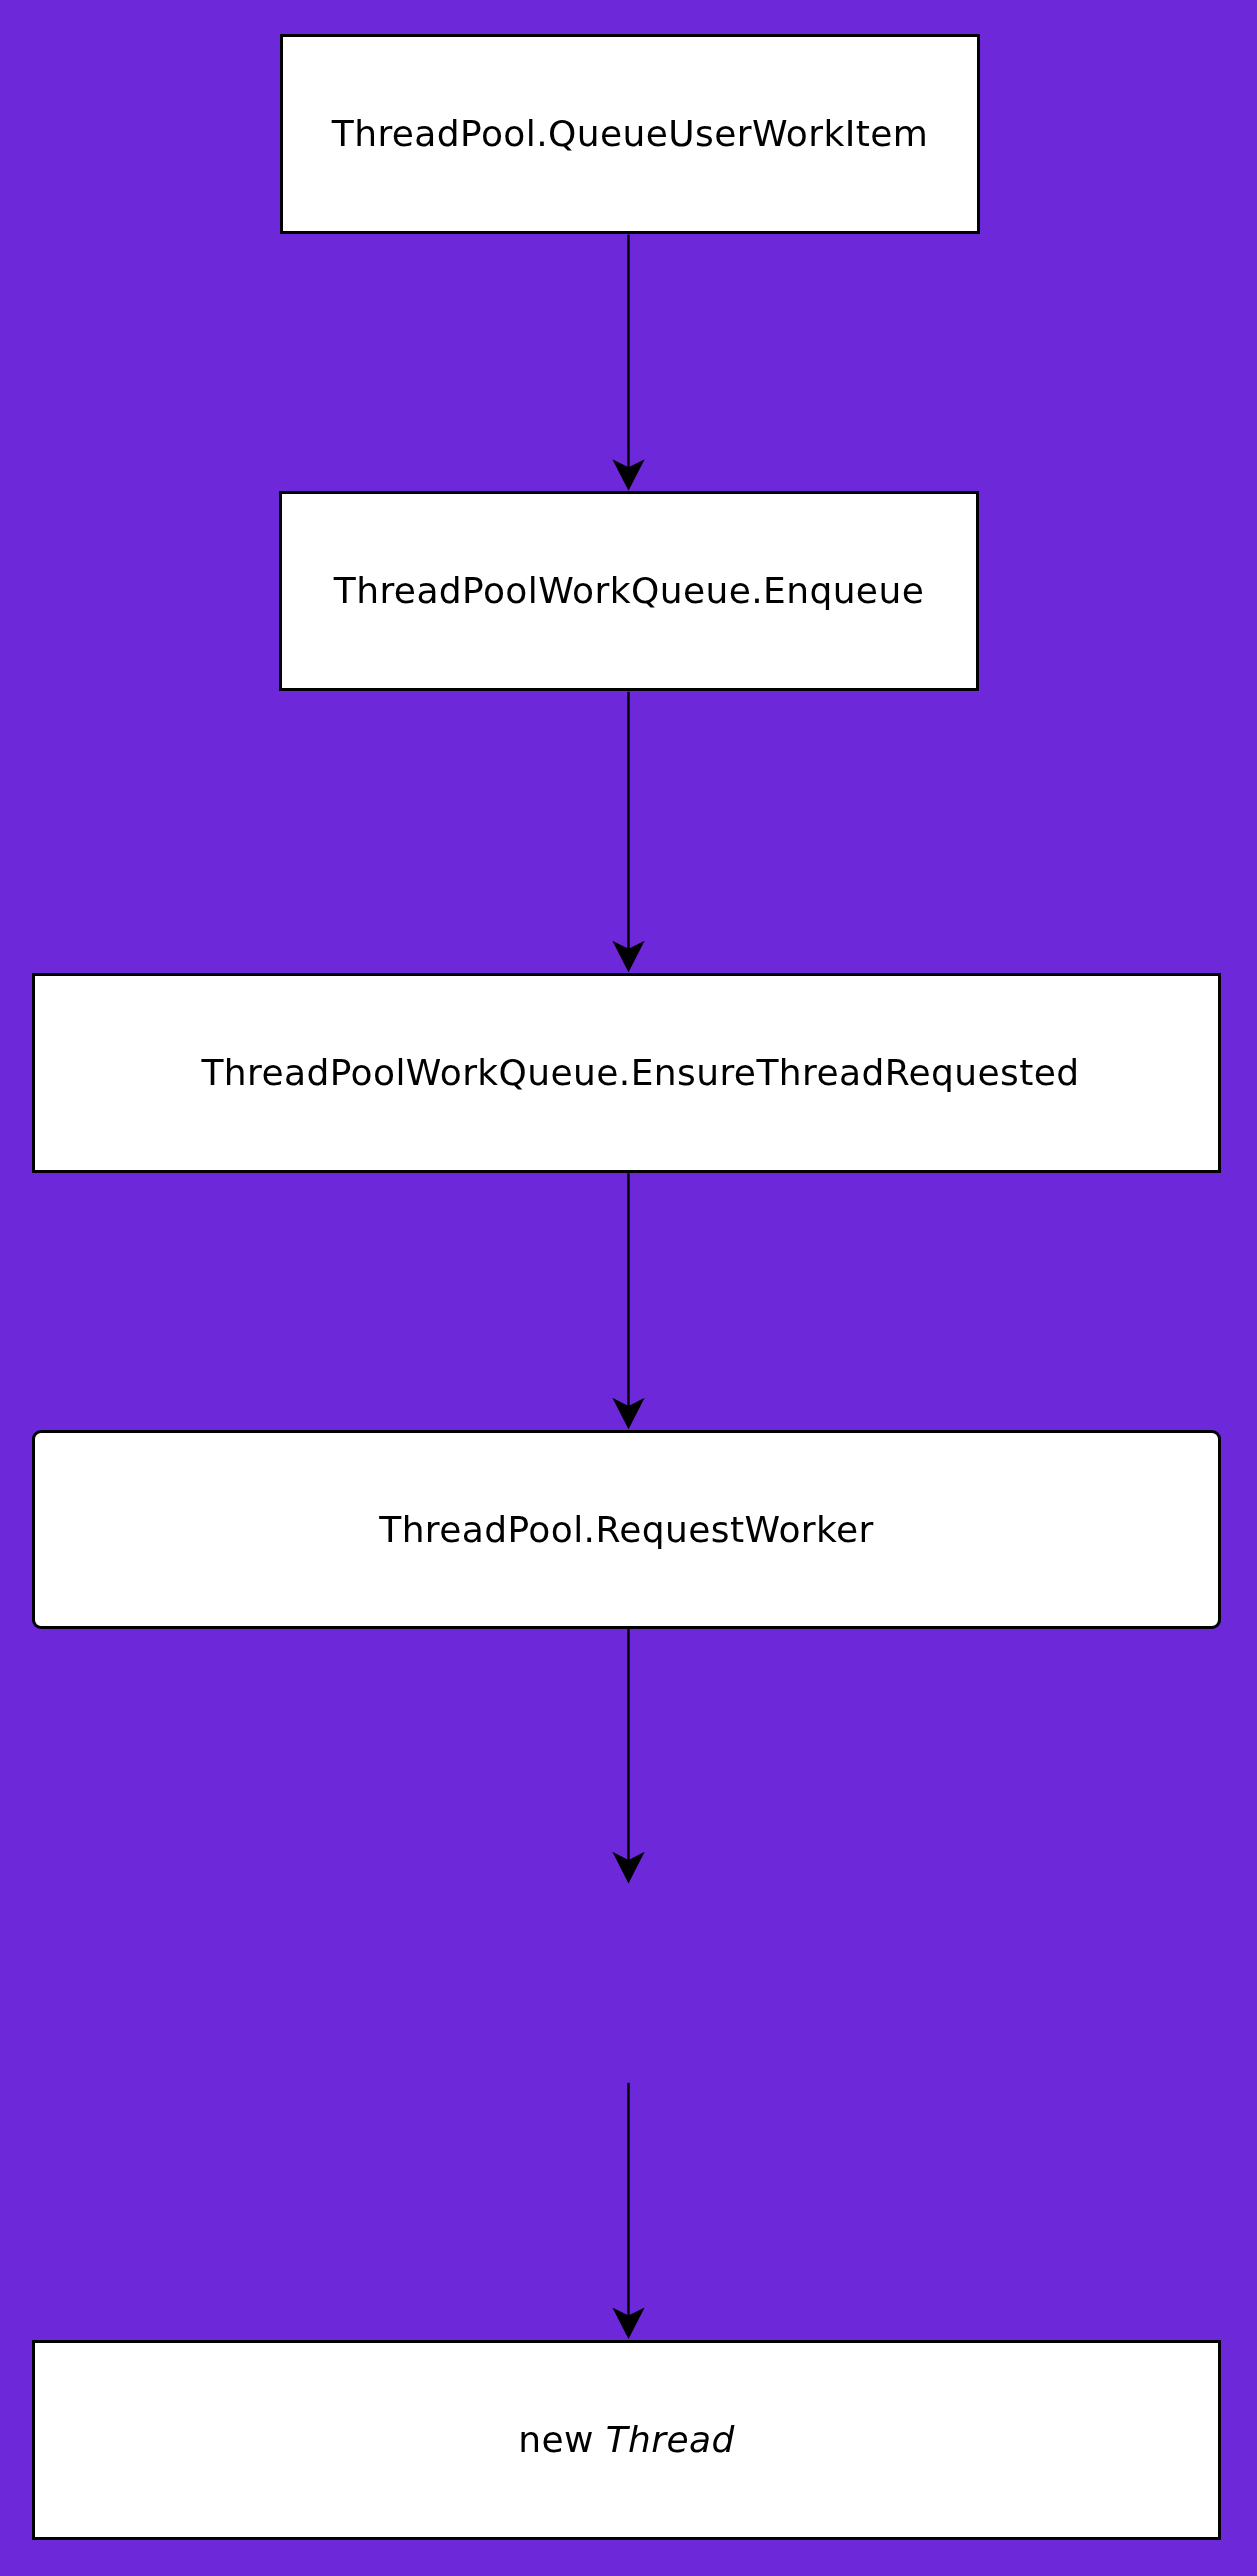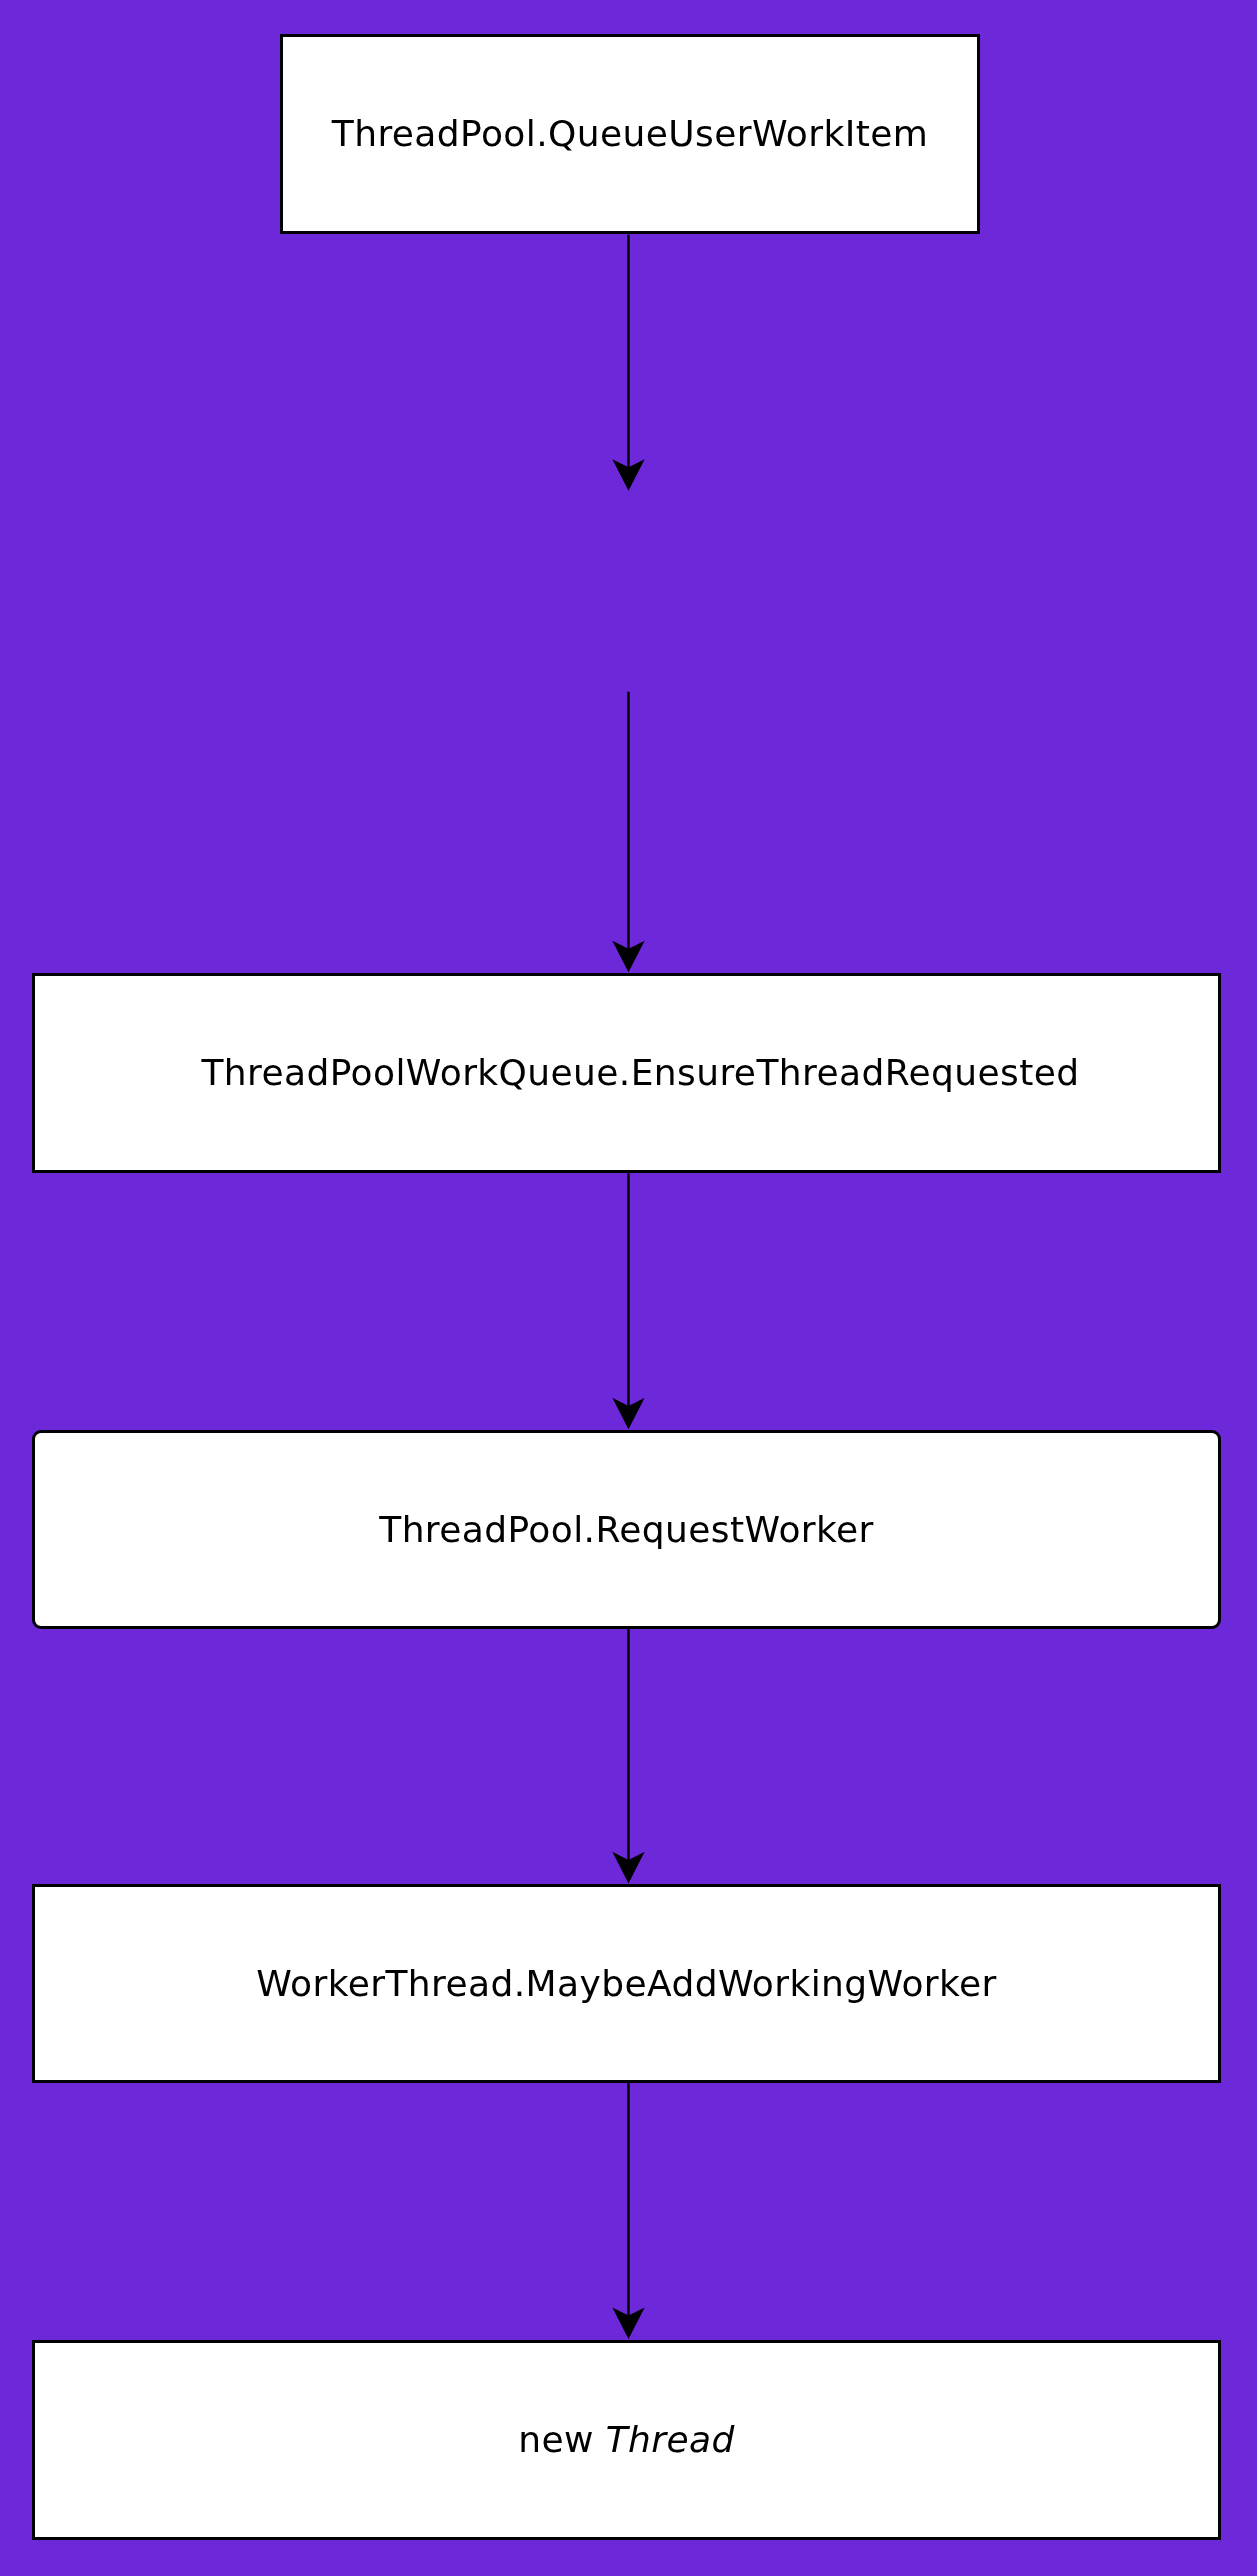--- a/index.html
+++ b/index.html
@@ -82,31 +82,31 @@
     <g>
       <line x1="778" y1="2578" x2="778" y2="2868"></line>
       <polygon points="778,2895 758,2856 778,2866 798,2856"></polygon>
     </g>
   </svg>
 
   <div class="node" id="node-1">
     <span class="label">ThreadPool.QueueUserWorkItem</span>
   </div>
 
+  <div class="node" id="node-2">
+    <span class="label">ThreadPoolWorkQueue.Enqueue</span>
+  </div>
 
   <div class="node" id="node-3">
     <span class="label">ThreadPoolWorkQueue.EnsureThreadRequested</span>
   </div>
 
   <div class="node" id="node-4">
     <span class="label">ThreadPool.RequestWorker</span>
   </div>
 
-  <div class="node" id="node-5">
-    <span class="label">WorkerThread.MaybeAddWorkingWorker</span>
-  </div>
 
   <div class="node" id="node-6">
     <span class="label"><span>new </span><span class="italic">Thread</span></span>
   </div>
 
 </div>
 
 
 </body></html>

